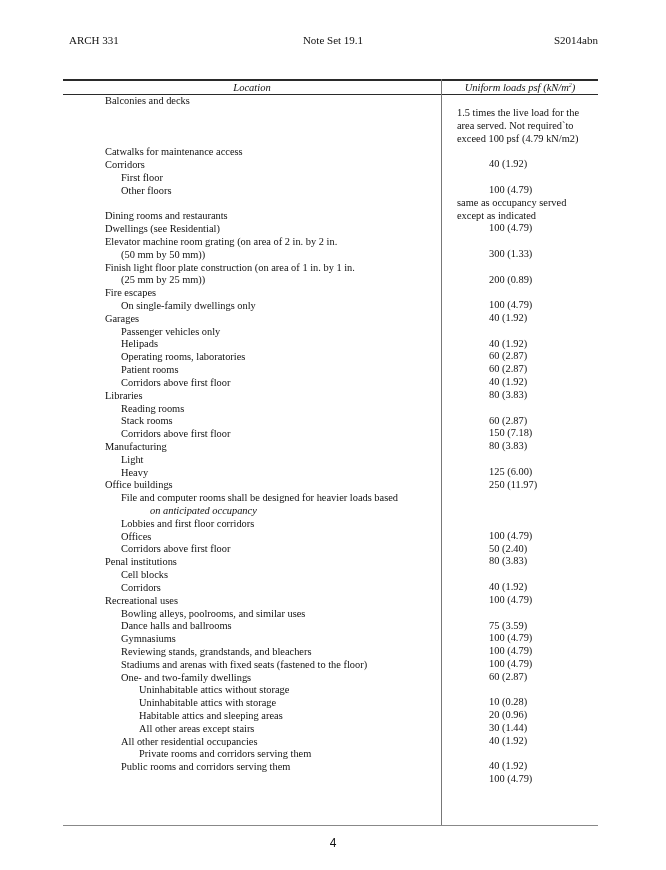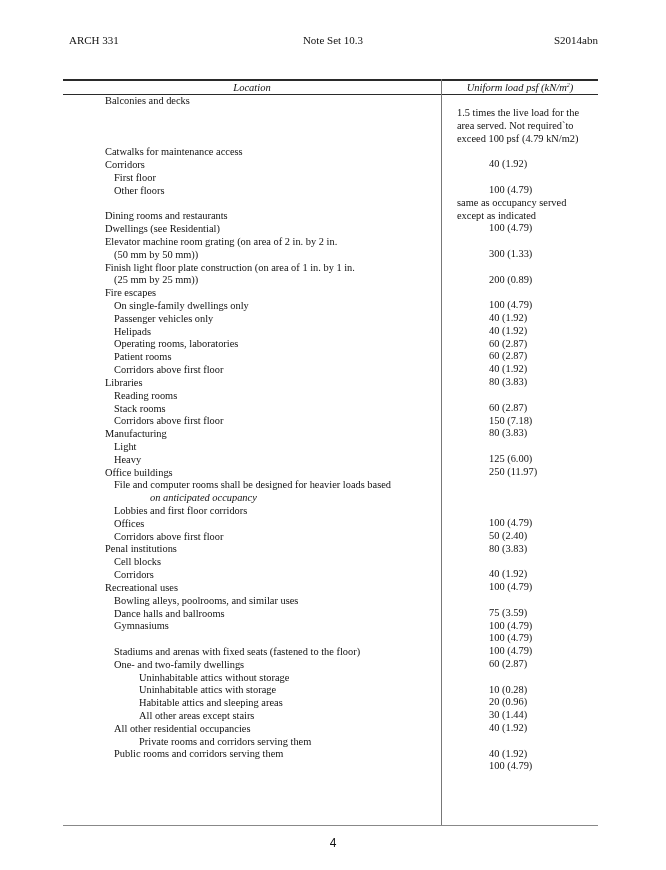--- a/index.html
+++ b/index.html
@@ -21,44 +21,44 @@
 
   .th { position: absolute; top: 2px; font-size: 10.5px; line-height: 13px; font-style: italic; }
   .th-loc { left: 0; width: 378px; text-align: center; }
   .th-load { left: 379px; width: 156px; text-align: center; }
   .th-load sup { font-size: 6px; vertical-align: 4px; line-height: 0; }
 
   .rows { position: absolute; left: 0; top: 16px; width: 535px; }
   .row { position: relative; height: 12.82px; font-size: 10.4px; line-height: 12.8px; white-space: nowrap; }
   .loc { position: absolute; left: 0; top: 0; }
   .lv0 { left: 42px; }
-  .lv1 { left: 51px; text-align: right; }
+  .lv1 { left: 58px; text-align: right; }
   .lv2 { left: 76px; }
   .lv1c { left: 87px; font-style: italic; }
   .load { position: absolute; top: 0; left: 426px; margin-top: 12px; }
   .load.note { left: 394px; }
 
   .page-num { position: absolute; top: 836px; left: 0; width: 666px; text-align: center;
               font-size: 12px; font-family: "Liberation Sans", "DejaVu Sans", sans-serif; }
 </style>
 </head>
 <body>
 
 <div class="hdr hdr-left">ARCH 331</div>
-<div class="hdr hdr-center">Note Set 10.3</div>
+<div class="hdr hdr-center">Note Set 19.1</div>
 <div class="hdr hdr-right">S2014abn</div>
 
 <div class="table-wrap">
   <div class="top-rule"></div>
   <div class="head-rule"></div>
   <div class="col-divider"></div>
   <div class="bottom-rule"></div>
 
   <div class="th th-loc">Location</div>
-  <div class="th th-load"><span>Uniform load psf (kN/m</span><sup>2</sup><span>)</span></div>
+  <div class="th th-load"><span>Uniform loads psf (kN/m</span><sup>2</sup><span>)</span></div>
 
   <div class="rows" id="rows">
       <div class="row">
         <span class="loc lv0">Balconies and decks</span>
         <span class="load note">1.5 times the live load for the</span>
       </div>
       <div class="row">
         <span class="loc lv0"></span>
         <span class="load note">area served. Not required`to</span>
       </div>
@@ -116,20 +116,24 @@
       </div>
       <div class="row">
         <span class="loc lv0">Fire escapes</span>
         <span class="load">100 (4.79)</span>
       </div>
       <div class="row">
         <span class="loc lv1">On single-family dwellings only</span>
         <span class="load">40 (1.92)</span>
       </div>
       <div class="row">
+        <span class="loc lv0">Garages</span>
+        <span class="load"></span>
+      </div>
+      <div class="row">
         <span class="loc lv1">Passenger vehicles only</span>
         <span class="load">40 (1.92)</span>
       </div>
       <div class="row">
         <span class="loc lv1">Helipads</span>
         <span class="load">60 (2.87)</span>
       </div>
       <div class="row">
         <span class="loc lv1">Operating rooms, laboratories</span>
         <span class="load">60 (2.87)</span>
@@ -216,20 +220,21 @@
       </div>
       <div class="row">
         <span class="loc lv1">Dance halls and ballrooms</span>
         <span class="load">100 (4.79)</span>
       </div>
       <div class="row">
         <span class="loc lv1">Gymnasiums</span>
         <span class="load">100 (4.79)</span>
       </div>
       <div class="row">
+        <span class="loc lv1">Reviewing stands, grandstands, and bleachers</span>
         <span class="load">100 (4.79)</span>
       </div>
       <div class="row">
         <span class="loc lv1">Stadiums and arenas with fixed seats (fastened to the floor)</span>
         <span class="load">60 (2.87)</span>
       </div>
       <div class="row">
         <span class="loc lv1">One- and two-family dwellings</span>
         <span class="load"></span>
       </div>

